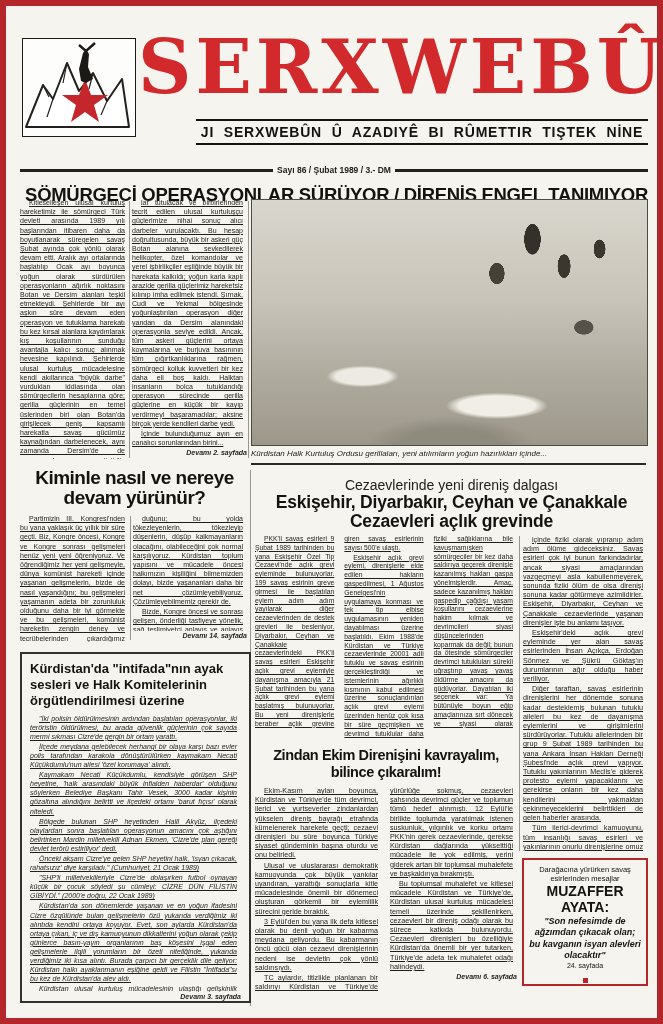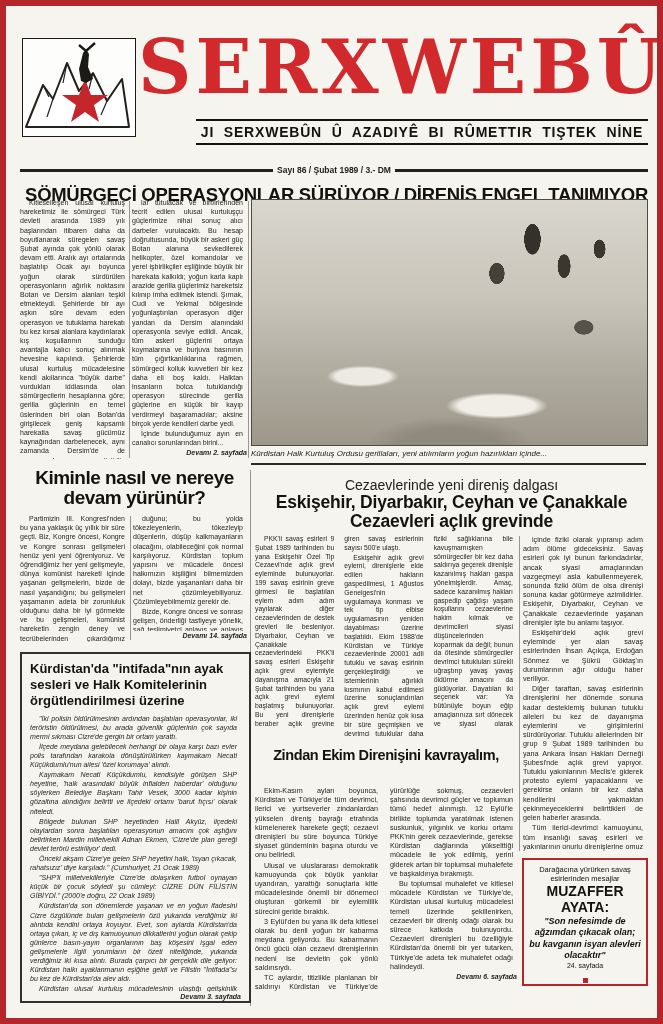--- a/index.html
+++ b/index.html
@@ -32,21 +32,21 @@
     left:20px;top:184px;width:628px;text-align:right;
     font-size:18.5px;font-weight:bold;letter-spacing:-.3px;color:#15130f;
   }
   .kicker{left:255px;top:477px;width:393px;text-align:center;font-size:14px;color:#23211d;}
   .headline2{left:255px;top:493px;width:393px;text-align:center;font-size:17.5px;font-weight:bold;line-height:1.1;letter-spacing:-.2px;color:#15130f;}
   .kiminle-headline{left:20px;top:468px;width:229px;text-align:center;font-size:19px;font-weight:bold;line-height:1.05;letter-spacing:-.5px;color:#15130f;}
   .zindan-headline{left:255px;top:747px;width:262px;text-align:center;font-size:14.5px;font-weight:bold;line-height:1.15;letter-spacing:-.4px;color:#15130f;}
 
   
   .body-text{font-size:7px;line-height:9.2px;text-align:justify;color:#211f1b;overflow:hidden;}
-  .body-text p{margin:0 4px 1px 0;text-indent:9px;}
+  .body-text p{margin:0 4px 1px 0;text-indent:9px;text-decoration:underline;}
   .continued{font-size:7px;font-style:italic;font-weight:bold;text-align:right;margin-top:1px;color:#211f1b;}
 
   .lead-col1{left:20px;top:198px;width:109px;height:261px;}
   .lead-col2{left:132px;top:198px;width:115px;height:261px;}
   .kiminle-col1{left:20px;top:514px;width:109px;height:128px;}
   .kiminle-col2{left:133px;top:514px;width:114px;height:128px;}
 
   .ceza-cols{left:255px;top:535px;width:262px;height:206px;column-count:3;column-gap:6px;font-size:6.8px;line-height:8.8px;}
   .ceza-strip{left:523px;top:535px;width:124px;height:317px;font-size:7.2px;line-height:9.2px;}
   .zindan-cols{left:255px;top:786px;width:262px;height:220px;column-count:2;column-gap:8px;font-size:7.2px;line-height:9.2px;}
@@ -178,20 +178,21 @@
   <div class="abs vdiv vdiv-strip"></div>
   <div class="abs ceza-strip body-text">
       <p>içinde fiziki olarak yıpranıp adım adım ölüme gideceksiniz. Savaş esirleri çok iyi bunun farkındadırlar, ancak siyasi amaçlarından vazgeçmeyi asla kabullenmeyerek, sonunda fiziki ölüm de olsa direnişi sonuna kadar götürmeye azimlidirler. Eskişehir, Diyarbakır, Ceyhan ve Çanakkale cezaevlerinde yaşanan direnişler işte bu anlamı taşıyor.</p>
       <p>Eskişehir'deki açlık grevi eyleminde yer alan savaş esirlerinden İhsan Açıkça, Erdoğan Sönmez ve Şükrü Göktaş'ın durumlarının ağır olduğu haber veriliyor.</p>
       <p>Diğer taraftan, savaş esirlerinin direnişlerini her dönemde sonuna kadar desteklemiş bulunan tutuklu aileleri bu kez de dayanışma eylemlerini ve girişimlerini sürdürüyorlar. Tutuklu ailelerinden bir grup 9 Şubat 1989 tarihinden bu yana Ankara İnsan Hakları Derneği Şubesi'nde açlık grevi yapıyor. Tutuklu yakınlarının Meclis'e giderek protesto eylemi yapacaklarını ve gerekirse onların bir kez daha kendilerini yakmaktan çekinmeyeceklerini belirttikleri de gelen haberler arasında.</p>
       <p>Tüm ilerici-devrimci kamuoyunu, tüm insanlığı savaş esirleri ve yakınlarının onurlu direnişlerine omuz vermeye ve seslerini duyurmaya çağırıyoruz.</p>
     </div>
 
   <div class="abs zindan-headline">
     <div>Zindan Ekim Direnişini kavrayalım,</div>
+    <div>bilince çıkaralım!</div>
   </div>
   <div class="abs zindan-cols body-text">
     <div>
         <p>Ekim-Kasım ayları boyunca, Kürdistan ve Türkiye'de tüm devrimci, ilerici ve yurtseverler zindanlardan yükselen direniş bayrağı etrafında kümelenerek harekete geçti; cezaevi direnişleri bu süre boyunca Türkiye siyaset gündeminin başına oturdu ve onu belirledi.</p>
         <p>Ulusal ve uluslararası demokratik kamuoyunda çok büyük yankılar uyandıran, yarattığı sonuçlarla kitle mücadelesinde önemli bir dönemeci oluşturan görkemli bir eylemlilik sürecini geride bıraktık.</p>
         <p>3 Eylül'den bu yana ilk defa kitlesel olarak bu denli yoğun bir kabarma meydana geliyordu. Bu kabarmanın öncü gücü olan cezaevi direnişlerinin nedeni ise devletin çok yönlü saldırısıydı.</p>
         <p>TC aylardır, titizlikle planlanan bir saldırıyı Kürdistan ve Türkiye'de yürürlüğe sokmuş, cezaevleri şahsında devrimci güçler ve toplumun tümü hedef alınmıştı. 12 Eylül'le birlikte toplumda yaratılmak istenen suskunluk, yılgınlık ve korku ortamı PKK'nin gerek cezaevlerinde, gerekse Kürdistan dağlarında yükselttiği mücadele ile yok edilmiş, yerini giderek artan bir toplumsal muhalefete ve başkaldırıya bırakmıştı.</p>
         <p>Bu toplumsal muhalefet ve kitlesel mücadele Kürdistan ve Türkiye'de, Kürdistan ulusal kurtuluş mücadelesi temeli üzerinde şekillenirken, cezaevleri bir direniş odağı olarak bu sürece katkıda bulunuyordu. Cezaevleri direnişleri bu özelliğiyle Kürdistan'da önemli bir yer tutarken, Türkiye'de adeta tek muhalefet odağı halindeydi.</p>
       </div>
     <div class="continued">Devamı 6. sayfada</div>

